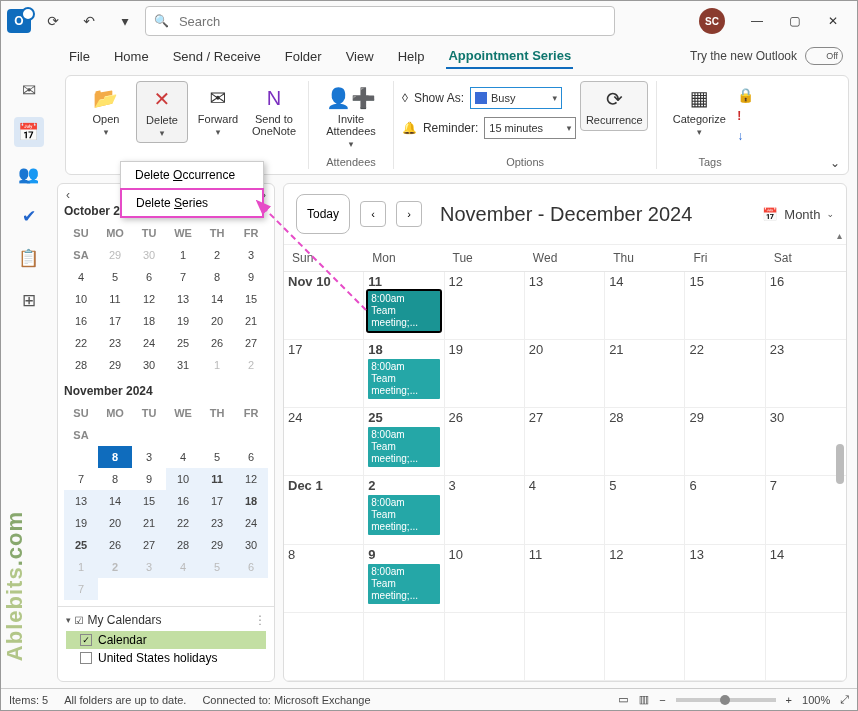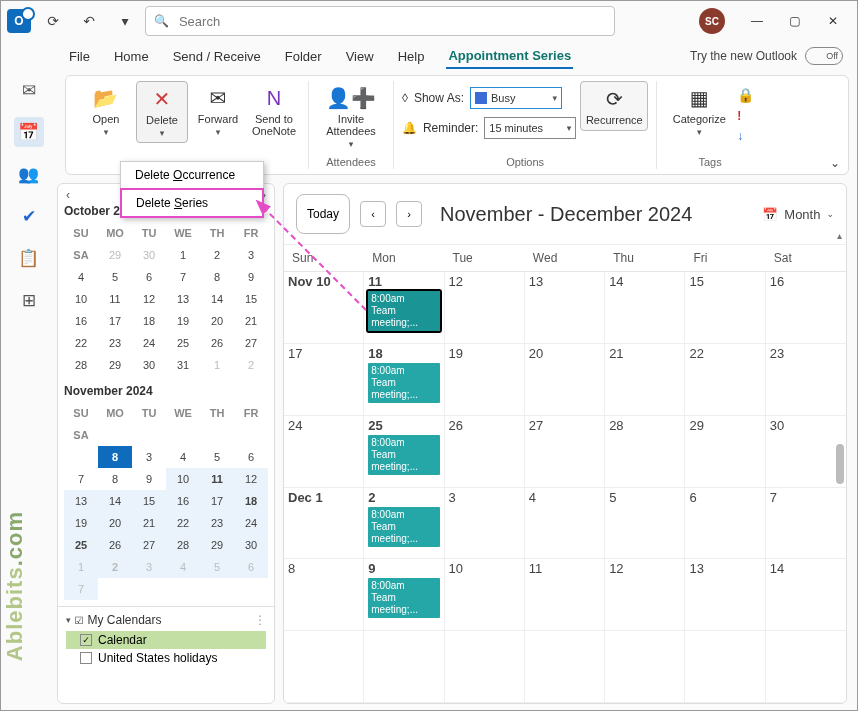--- a/index.html
+++ b/index.html
@@ -536,20 +536,34 @@
               </div>
             </div>
           <div class="scroll-thumb"></div>
           <span style="position:absolute; top:46px; right:4px; font-size:10px; color:#777;">▴</span>
         </div>
       </div>
 
     </div>
   </div>
 
+  <div class="status">
+    <span>Items: 5</span>
+    <span>All folders are up to date.</span>
+    <span>Connected to: Microsoft Exchange</span>
+    <div class="right">
+      <span>▭</span>
+      <span>▥</span>
+      <span>−</span>
+      <div class="slider"></div>
+      <span>+</span>
+      <span>100%</span>
+      <span>⤢</span>
+    </div>
+  </div>
 
 </div>
 
 <div class="popup">
   <div class="p-top p-row">
     Delete <span class="underline-letter">O</span>ccurrence
   </div>
   <div class="p-row hl">
     Delete <span class="underline-letter">S</span>eries
   </div>

